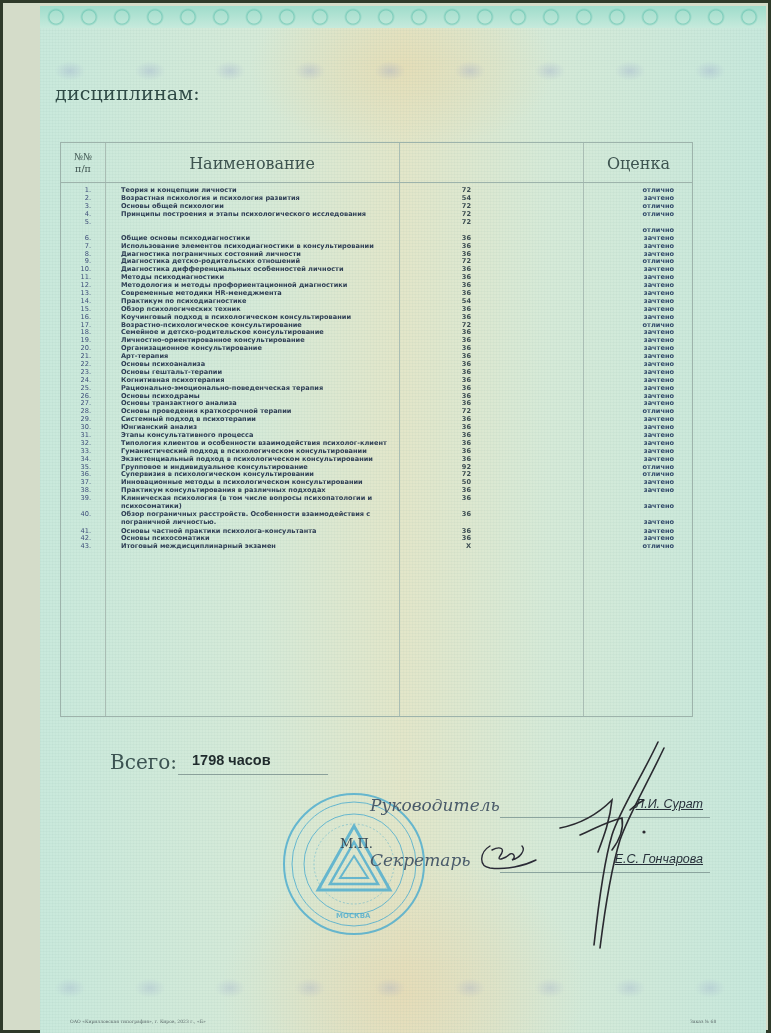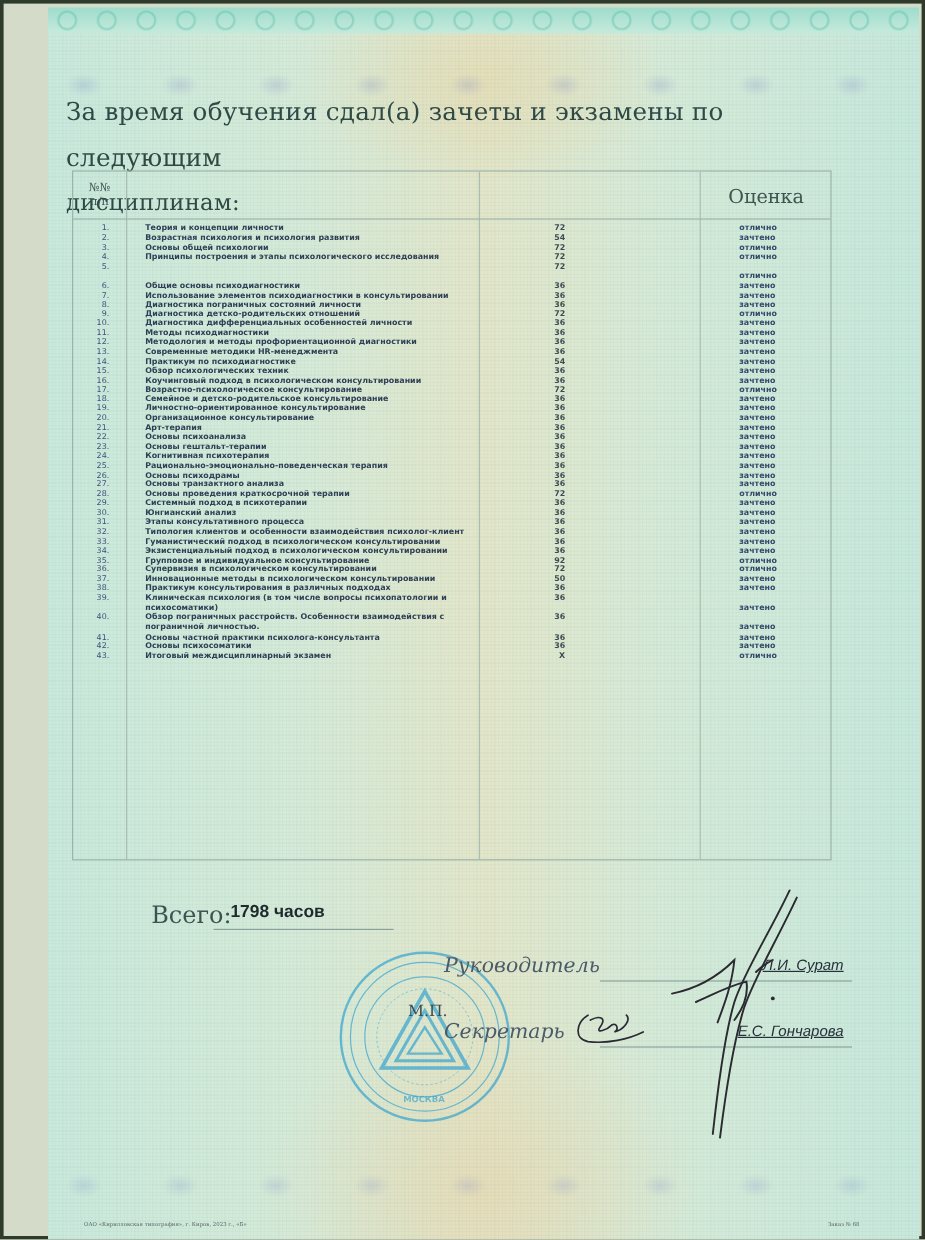--- a/index.html
+++ b/index.html
@@ -70,27 +70,27 @@
     .th-hours { left: 338px; width: 184px; font-size: 16px; }
     .th-grade { left: 522px; width: 111px; font-size: 16px; }
 
     .rows { position: absolute; left: 0; top: 44px; width: 100%; }
     .row { position: relative; height: 7.9px; }
     .row.tall { height: 16.2px; }
     .cell { position: absolute; font-size: 6.6px; line-height: 7.9px; color: #2b3f5c; font-weight: bold; white-space: nowrap; }
     .c-num { left: 0; width: 30px; text-align: right; color: #3f4f7a; font-weight: normal; }
     .c-name { left: 60px; width: 290px; white-space: normal; color: #2f3f55; }
     .c-hours { left: 350px; width: 60px; text-align: right; color: #3c4d52; }
-    .c-grade { left: 555px; width: 70px; text-align: left; color: #324a6a; }
+    .c-grade { left: 543px; width: 70px; text-align: right; color: #324a6a; }
     .row.tall .c-grade { top: 8px; }
 
     .total {
       position: absolute; left: 110px; top: 750px; width: 250px; height: 30px;
     }
-    .total-label { position: absolute; left: 16px; top: 0; font-family: "DejaVu Serif", serif; font-size: 20px; color: #3c5352; }
+    .total-label { position: absolute; left: 0; top: 0; font-family: "DejaVu Serif", serif; font-size: 20px; color: #3c5352; }
     .total-line { position: absolute; left: 68px; top: 24px; width: 150px; height: 1px; background: #8aa09a; }
     .total-value { position: absolute; left: 82px; top: 2px; font-family: "Liberation Sans", sans-serif; font-weight: bold; font-size: 14.5px; color: #1f2a2c; }
 
     .sign-row { position: absolute; left: 370px; height: 24px; width: 355px; }
     .sign-label { position: absolute; left: 0; top: 0; font-family: "DejaVu Serif", serif; font-style: italic; font-size: 17px; color: #4a5b6a; }
     .sign-line { position: absolute; left: 130px; top: 22px; width: 210px; height: 1px; background: #8ba49e; }
     .sign-name { position: absolute; right: 22px; top: 2px; font-family: "Liberation Sans", sans-serif; font-style: italic; font-size: 12.5px; color: #27303a; text-decoration: underline; }
     .sign-row.director { top: 795px; text-align: right; }
     .sign-row.secretary { top: 850px; }
 
@@ -108,33 +108,33 @@
 
 <div class="frame">
   <div class="sheet">
     <div class="guilloche-top"></div>
     <div class="band top"></div>
     <div class="band bottom"></div>
   </div>
 </div>
 
 <div class="heading">
-  <div>За время обучения сдал(а) зачеты и экзамены по следующим</div>
   <div class="l2">дисциплинам:</div>
 </div>
 
 <div class="table-wrap">
   <div class="col-line" style="left:44px"></div>
   <div class="col-line" style="left:338px"></div>
   <div class="col-line" style="left:522px"></div>
   <div class="thead">
     <div class="th th-num">
       <span>№№</span>
       <span>п/п</span>
     </div>
+    <div class="th th-name">Наименование</div>
     <div class="th th-grade">Оценка</div>
   </div>
   <div class="rows" id="rows">
       <div class="row">
         <span class="cell c-num">1.</span>
         <span class="cell c-name">Теория и концепции личности</span>
         <span class="cell c-hours">72</span>
         <span class="cell c-grade">отлично</span>
       </div>
       <div class="row">

